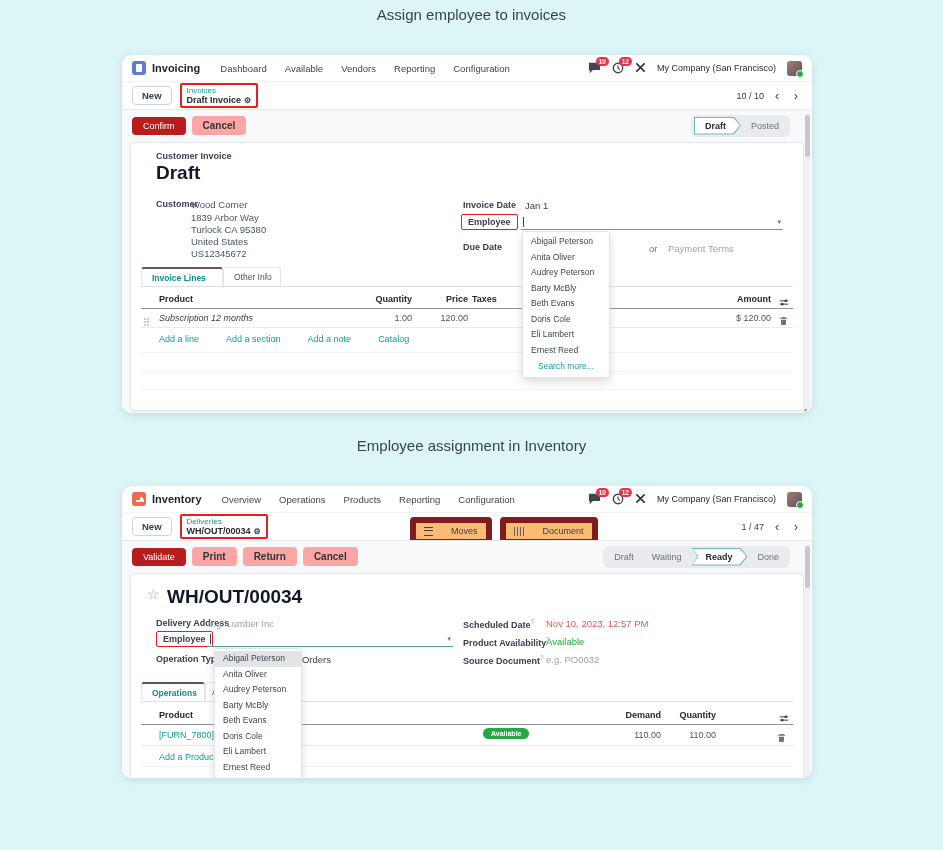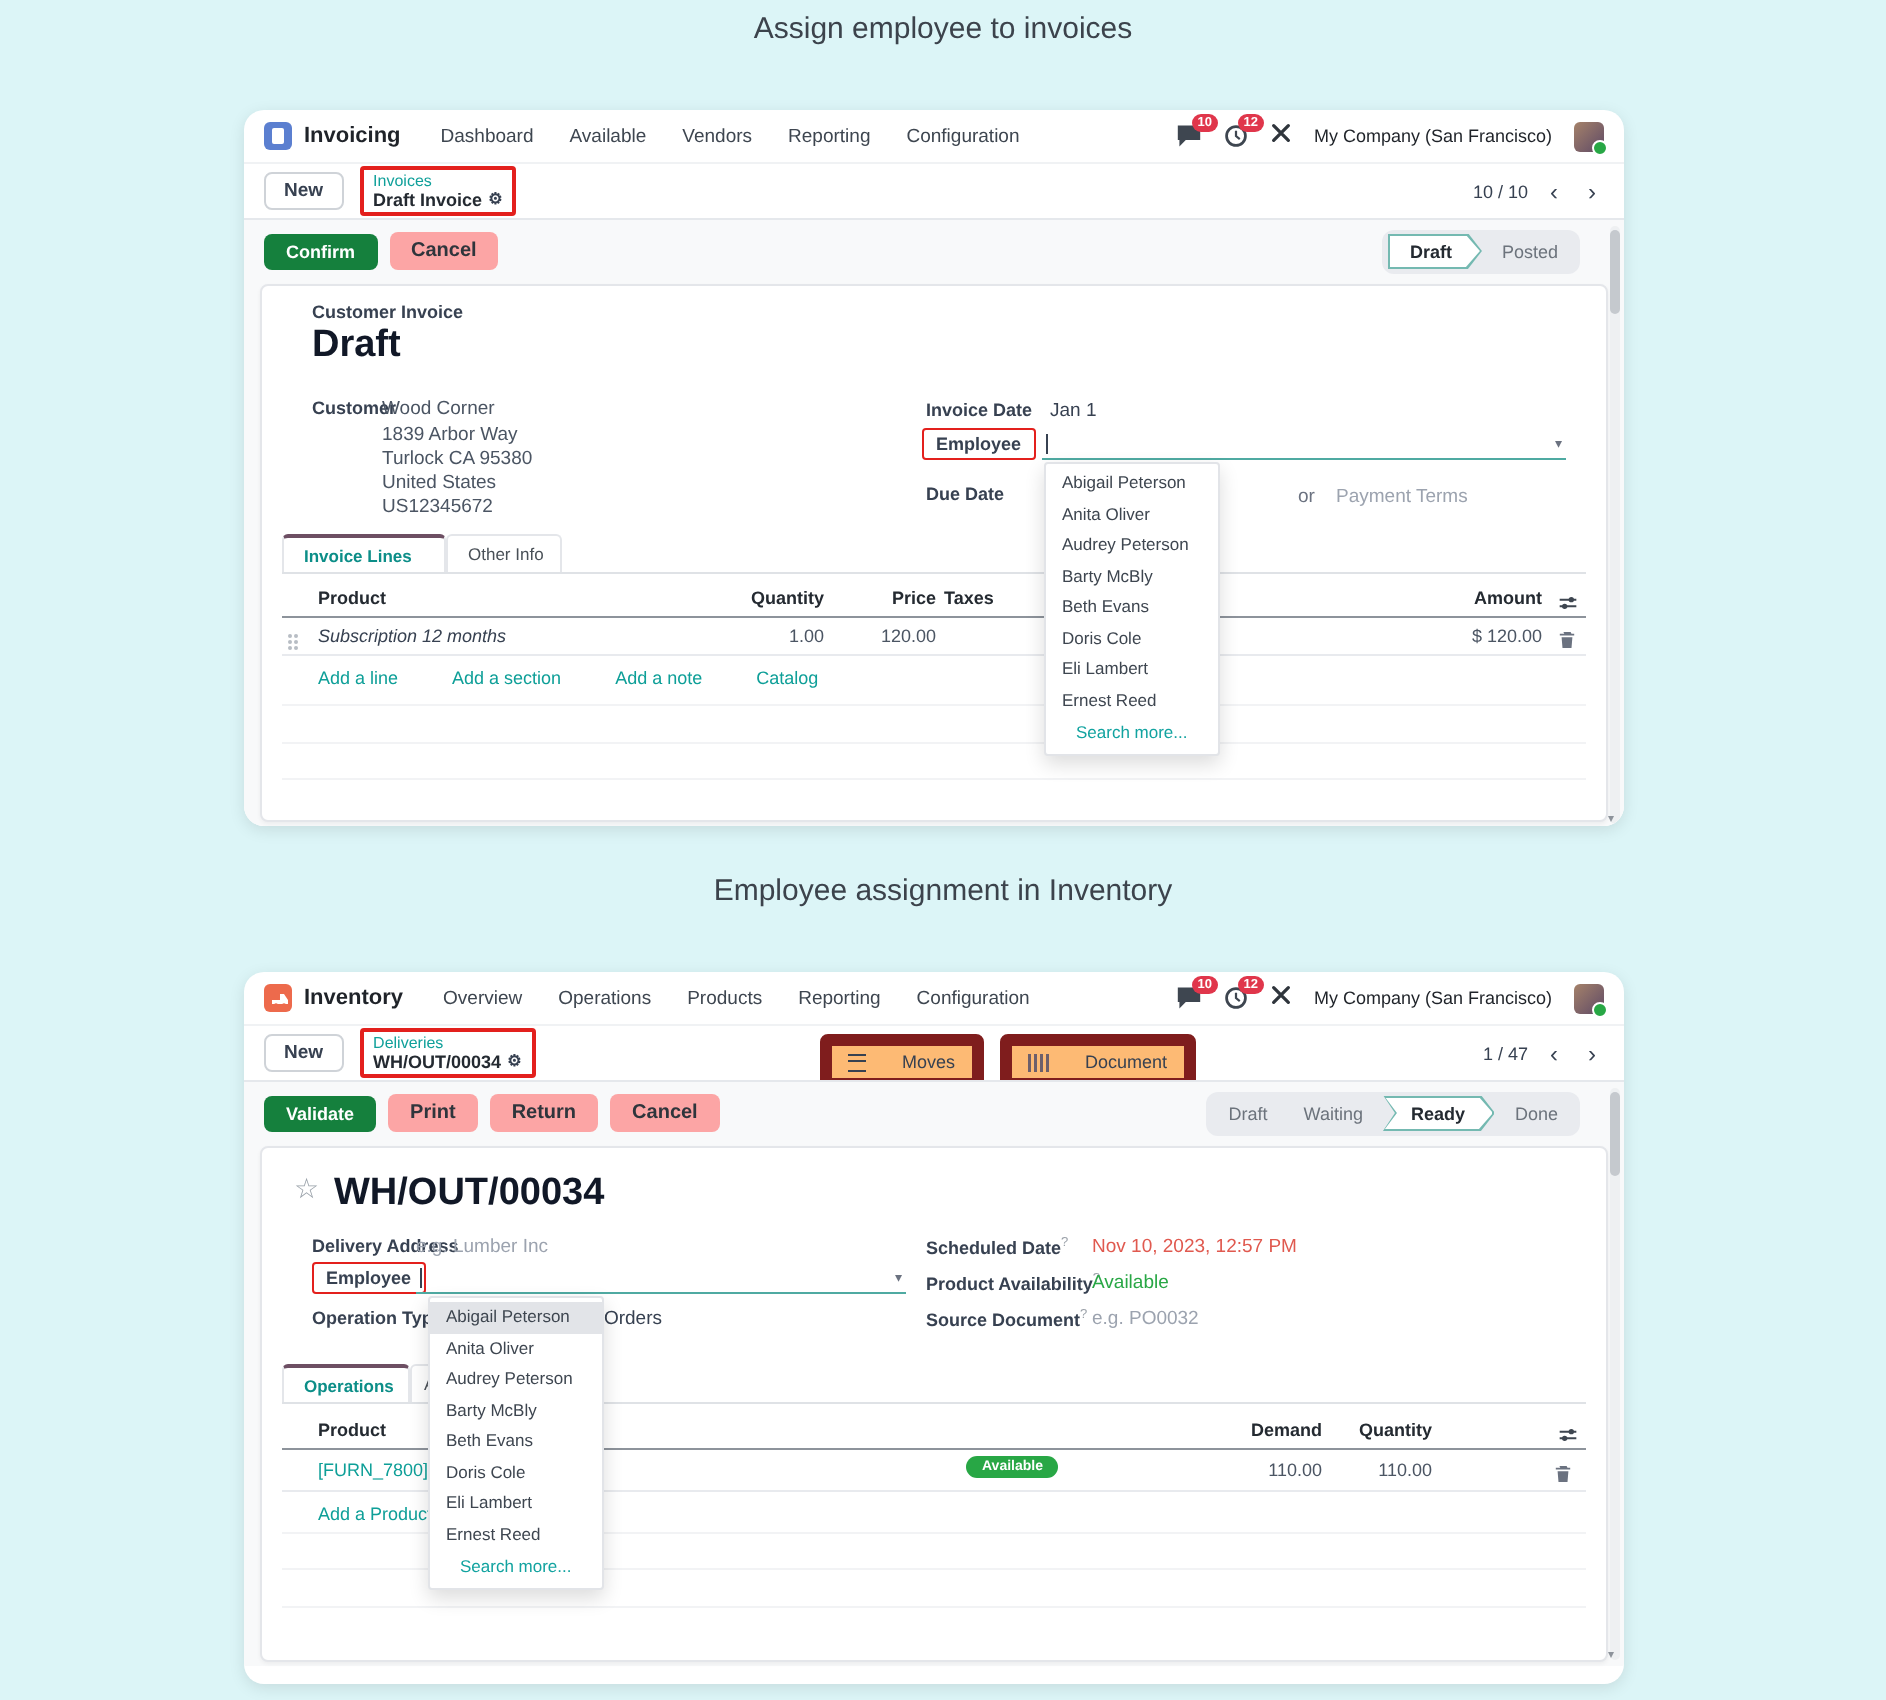--- a/index.html
+++ b/index.html
@@ -15,33 +15,33 @@
   .ibadge{position:relative;display:flex}
   .badge{position:absolute;top:-5px;right:-8px;background:#e0364b;color:#fff;font-size:6.5px;font-weight:700;padding:1px 3px;border-radius:7px;line-height:1.1}
   .company{font-size:9px;color:#1f2329;white-space:nowrap}
   .avatar{width:15px;height:15px;border-radius:3px;background:linear-gradient(135deg,#a5826a,#5f4a66);position:relative}
   .avatar::after{content:"";position:absolute;right:-2px;bottom:-2px;width:6px;height:6px;background:#28a745;border:1px solid #fff;border-radius:50%}
   
   .crumbbar{position:relative;display:flex;align-items:center;height:27px;padding:0 10px;gap:8px}
   .newbtn{font-size:9.5px;font-weight:600;padding:3px 9px;border:1px solid #cfd3d8;border-radius:4px;background:#fff;color:#374151}
   .crumb{line-height:1.15;border:2px solid #e3201d;border-radius:2px;padding:1px 5px}
   .crumb .top{font-size:8px;color:#10a09a}
-  .crumb .cur{font-size:9px;color:#242a31;display:flex;gap:3px;font-weight:600}
+  .crumb .cur{font-size:9px;color:#242a31;display:flex;gap:3px;align-items:center;font-weight:600}
   .gear{font-size:8px;color:#374151}
   .pager{margin-left:auto;display:flex;align-items:center;gap:7px;font-size:9px;color:#374151}
   .pgbtn{font-size:12px;color:#374151;line-height:1;padding:1px 4px;background:transparent;border:none}
   .centerbtns{position:absolute;left:288px;top:4px;display:flex;gap:8px}
   .toolbtn{display:flex;align-items:center;gap:18px;font-size:9px;color:#374151;border:6px solid #7f1d1d;border-radius:4px;background:#fdba74;padding:3px 8px}
   .ham{width:9px;height:7px;border-top:1.5px solid #374151;border-bottom:1.5px solid #374151;position:relative}
   .ham::after{content:"";position:absolute;left:0;right:0;top:2px;border-top:1.5px solid #374151}
   .bcode{width:11px;height:9px;background:repeating-linear-gradient(90deg,#6d5f6b 0 1.5px,transparent 1.5px 3px)}
   
   .content{position:relative;background:#f8f9fa;border-top:1px solid #e5e8ec}
   .formheader{display:flex;align-items:center;padding:5px 10px;gap:6px;height:21px}
-  .btn-primary{background:#15803d;color:#fff;font-size:9px;font-weight:700;padding:4px 11px;border-radius:4px;border:none}
+  .btn-primary{background:#b91c1c;color:#fff;font-size:9px;font-weight:400;padding:4px 11px;border-radius:4px;border:none}
   .btn-sec{background:#fca5a5;color:#2f353c;font-size:10px;font-weight:700;padding:4px 11px;border-radius:4px;border:none}
   .statusgroup{margin-left:auto;display:flex;align-items:center;background:#e9ebef;border-radius:6px;padding:2px 3px;gap:2px;margin-right:12px}
   .st-label{font-size:9px;color:#6c737c;padding:0 8px}
   .st-arrow{background:#74b9b1;clip-path:polygon(0 0,calc(100% - 7px) 0,100% 50%,calc(100% - 7px) 100%,0 100%);padding:1px}
   .st-arrow.notch{clip-path:polygon(0 0,calc(100% - 7px) 0,100% 50%,calc(100% - 7px) 100%,0 100%,6px 50%)}
   .st-in{background:#fff;clip-path:inherit;font-size:9px;font-weight:700;color:#242a31;padding:3px 14px 3px 10px;display:block}
   .st-arrow.notch .st-in{padding-left:13px}
   
   .sheet{position:absolute;left:8px;width:672px;background:#fff;border:1px solid #e4e6ea;border-radius:4px;box-shadow:0 1px 2px rgba(0,0,0,.05)}
   .abs{position:absolute}
@@ -240,21 +240,21 @@
 
       <div class="vscroll">
         <div class="vthumb"></div>
         <div class="sarrow">▾</div>
       </div>
     </div>
   </div>
 
   <div class="page-title" style="top:437px">Employee assignment in Inventory</div>
 
-  <div class="card" style="top:486px;height:356px">
+  <div class="card" style="top:486px;height:292px">
 
     <div class="navbar">
       <svg width="14" height="14" viewBox="0 0 14 14">
           <rect width="14" height="14" rx="3" fill="#ed6a4c"></rect>
           <path d="M4 8h4V5h2l2 3v2H4z" fill="#fff"></path>
           <circle cx="6" cy="10.6" r="1" fill="#ed6a4c"></circle>
           <circle cx="10" cy="10.6" r="1" fill="#ed6a4c"></circle>
         </svg>
       <span class="appname">Inventory</span>
       <span class="menu">Overview</span>

